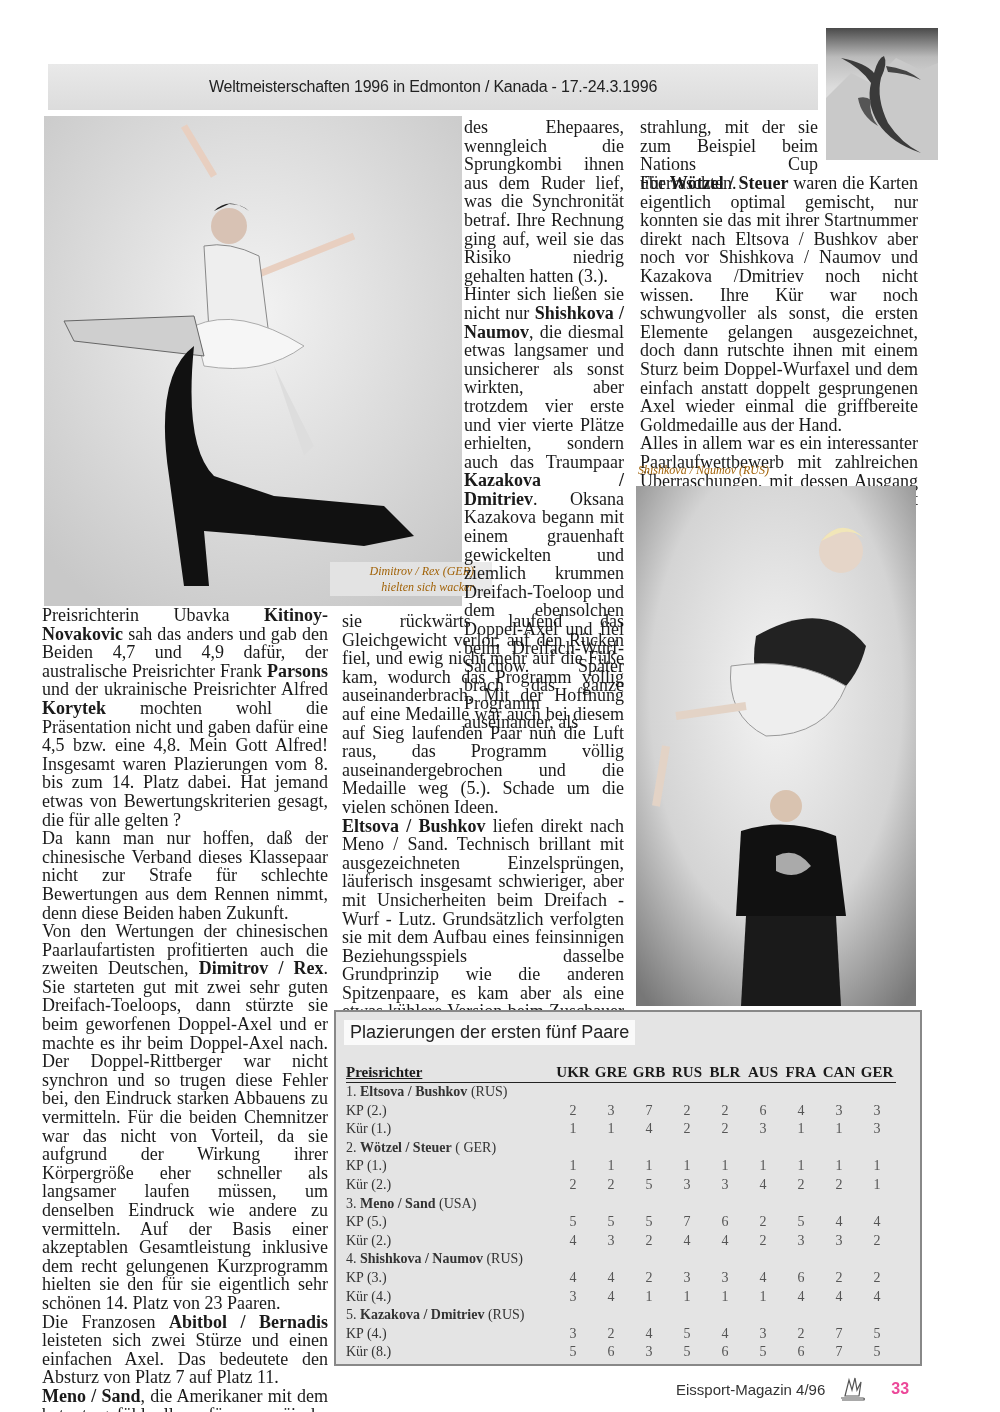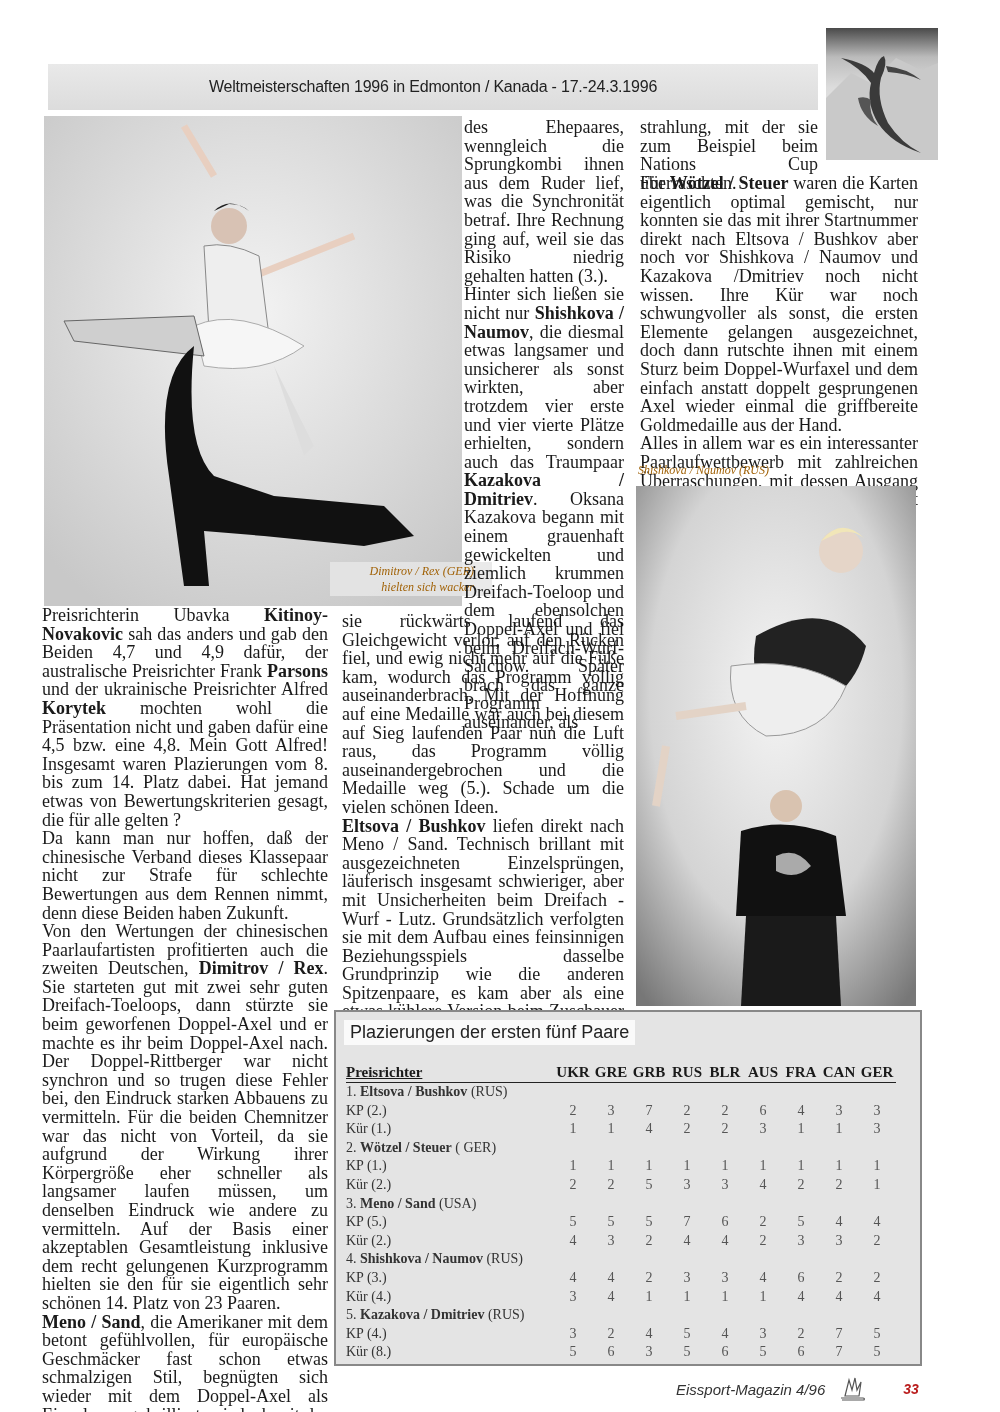--- a/index.html
+++ b/index.html
@@ -63,23 +63,23 @@
   table.results th {
     font-weight: bold; text-align: center; padding: 0 0 1px 0;
     border-bottom: 1.5px solid #222; font-size: 15px; color: #1a1a1a;
   }
   table.results th.first { text-align: left; text-decoration: underline; border-bottom: 1.5px solid #222; }
   table.results td { padding: 0; height: 18.6px; line-height: 18.6px; }
   table.results td.num { text-align: center; color: #555; width: 38px; }
   table.results td.lab { white-space: nowrap; }
   .footer {
     left: 676px; top: 1376px; font-family: "Liberation Sans", "DejaVu Sans", sans-serif;
-    font-size: 15px; color: #333; display: flex; align-items: center; gap: 12px; font-style: italic;
-  }
-  .footer .page { font-weight: bold; font-size: 14px; color: #b91c1c; margin-left: 24px; }
+    font-size: 15px; color: #333; display: flex; align-items: center; gap: 12px;
+  }
+  .footer .page { font-weight: bold; font-size: 16px; color: #ec4899; margin-left: 12px; }
 </style>
 </head>
 <body>
 
 <div class="abs title-band">
   <h1>Weltmeisterschaften 1996 in Edmonton / Kanada - 17.-24.3.1996</h1>
 </div>
 
 <div class="abs logo">
   <svg width="112" height="132" viewBox="0 0 112 132">
@@ -153,20 +153,21 @@
     <path d="M105 345 Q150 330 200 350 L210 430 L100 430 Z" fill="#111"></path>
     <path d="M140 370 Q160 360 175 380 Q160 395 140 385 Z" fill="#aaa"></path>
     <path d="M110 430 L200 430 L205 520 L105 520 Z" fill="#1a1a1a"></path>
   </svg>
 </div>
 
 <div class="abs col c-left">
   <p><span>Preisrichterin Ubavka </span><b>Kitinoy-Novakovic</b><span> sah das anders und gab den Beiden 4,7 und 4,9 dafür, der australische Preisrichter Frank </span><b>Parsons</b><span> und der ukrainische Preisrichter Alfred </span><b>Korytek</b><span> mochten wohl die Präsentation nicht und gaben dafür eine 4,5 bzw. eine 4,8. Mein Gott Alfred! Insgesamt waren Plazierungen vom 8. bis zum 14. Platz dabei. Hat jemand etwas von Bewertungskriterien gesagt, die für alle gelten ?</span></p>
   <p>Da kann man nur hoffen, daß der chinesische Verband dieses Klassepaar nicht zur Strafe für schlechte Bewertungen aus dem Rennen nimmt, denn diese Beiden haben Zukunft.</p>
   <p><span>Von den Wertungen der chinesischen Paarlaufartisten profitierten auch die zweiten Deutschen, </span><b>Dimitrov / Rex</b><span>. Sie starteten gut mit zwei sehr guten Dreifach-Toeloops, dann stürzte sie beim geworfenen Doppel-Axel und er machte es ihr beim Doppel-Axel nach. Der Doppel-Rittberger war nicht synchron und so trugen diese Fehler bei, den Eindruck starken Abbauens zu vermitteln. Für die beiden Chemnitzer war das nicht von Vorteil, da sie aufgrund der Wirkung ihrer Körpergröße eher schneller als langsamer laufen müssen, um denselben Eindruck wie andere zu vermitteln. Auf der Basis einer akzeptablen Gesamtleistung inklusive dem recht gelungenen Kurzprogramm hielten sie den für sie eigentlich sehr schönen 14. Platz von 23 Paaren.</span></p>
+  <p><span>Die Franzosen </span><b>Abitbol / Bernadis</b><span> leisteten sich zwei Stürze und einen einfachen Axel. Das bedeutete den Absturz von Platz 7 auf Platz 11.</span></p>
   <p><b>Meno / Sand</b><span>, die Amerikaner mit dem betont gefühlvollen, für europäische Geschmäcker fast schon etwas schmalzigen Stil, begnügten sich wieder mit dem Doppel-Axel als Einzelsprung, brillierten jedoch mit der Harmonie</span></p>
 </div>
 
 <div class="abs table-box">
   <div class="table-title">Plazierungen der ersten fünf Paare</div>
   <table class="results" id="results">
     <thead>
       <tr id="thead-row">
         <th class="first">Preisrichter</th>
       <th>UKR</th>

